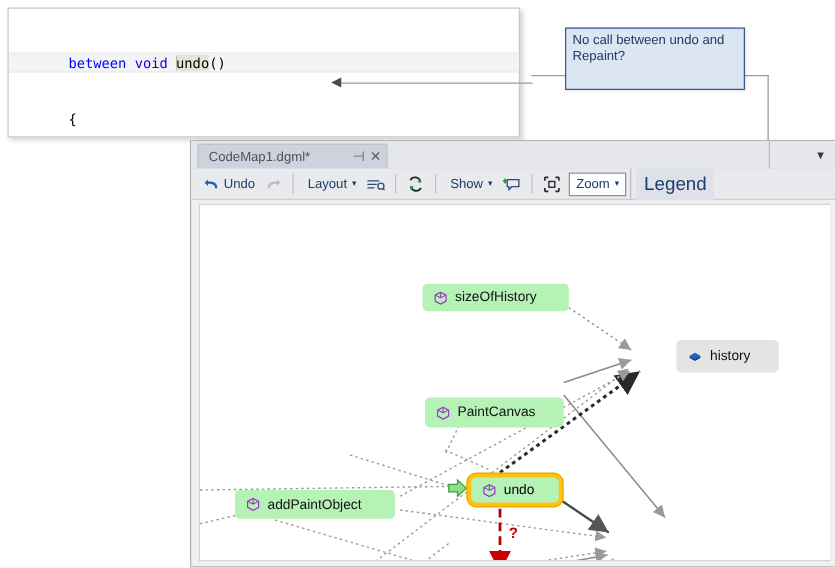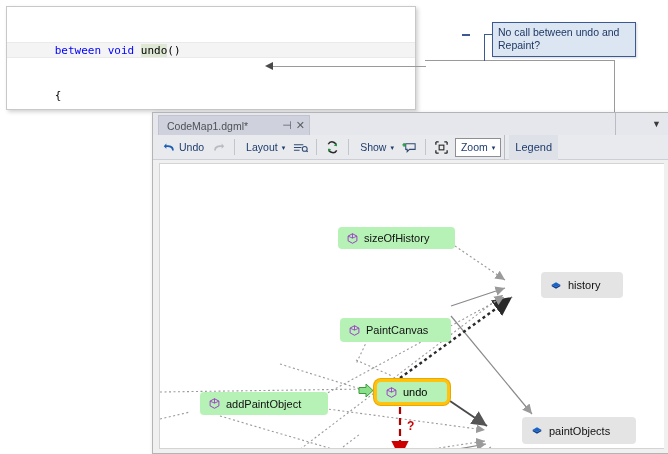--- a/index.html
+++ b/index.html
@@ -21,23 +21,23 @@
     font-size:11px;line-height:15px;color:#000000;white-space:pre;
   }
   .cl{padding-left:8px;height:15px;}
   .cl.current{background:#f4f4f4;border-top:1px solid #eaeaea;border-bottom:1px solid #eaeaea;height:14px;}
   .kw{color:#0000ff;}
   .ident{color:#000000;}
   .sel{background:#dfe8d4;position:relative;}
   .caret{display:inline-block;width:0;border-left:1px solid #000;height:11px;vertical-align:-2px;margin-right:-1px;}
   
   #callout{
-    position:absolute;left:492px;top:22px;width:132px;
+    position:absolute;left:452px;top:22px;width:132px;
     background:#dce6f2;border:1px solid #3b5a93;
-    padding:3px 5px 4px 5px;
+    padding:3px 5px 19px 5px;
     font-size:10.5px;line-height:13px;color:#1f3864;
     box-shadow:1px 1px 2px rgba(0,0,0,0.15);
   }
   #callout-stem{
     position:absolute;left:462px;top:34px;width:8px;height:2px;background:#3b5a93;
   }
   
   #leader-box{
     position:absolute;left:425px;top:60px;width:189px;height:343px;
     border:1px solid #9a9a9a;border-top:none;border-left:none;
@@ -98,21 +98,21 @@
   .tb-caret{margin-left:4px;font-size:7px;line-height:7px;}
   .tb-sep{width:1px;height:16px;background:#c2c5cc;margin:0 4px;}
   #zoom-box{
     border:1px solid #8d8f94;background:#ffffff;height:17px;
     display:flex;align-items:center;padding:0 5px;margin-left:2px;
     font-size:10.5px;color:#1d3c6e;
   }
   #legend-sep{width:1px;height:25px;background:#b9bcc4;margin:0 4px 0 3px;}
   #legend-btn{
     background:#dfe1e8;height:25px;display:flex;align-items:center;
-    padding:0 6px;font-size:11px;color:#1d3c6e;
+    padding:0 6px;font-size:15px;color:#1d3c6e;
   }
   
   #canvas{
     position:absolute;left:6px;top:50px;width:504px;height:284px;
     background:#ffffff;border:1px solid #d4d4d4;border-right:none;overflow:hidden;text-align:right;
   }
   svg.edges{position:absolute;left:0;top:0;width:504px;height:284px;}
   
   .node{
     position:absolute;display:flex;align-items:center;
@@ -338,36 +338,27 @@
     <div class="node sel" style="left:214px;top:215px;width:76px;height:26px;">
       <span class="nicon">
         <svg width="11" height="11" viewBox="0 0 12 12">
           <path d="M6 0.8 L10.8 3.4 L10.8 8.6 L6 11.2 L1.2 8.6 L1.2 3.4 Z" fill="none" stroke="#9b30c8" stroke-width="1"></path>
           <path d="M6 0.8 L6 5.6 M6 5.6 L1.2 3.4 M6 5.6 L10.8 3.4" stroke="#9b30c8" stroke-width="0.9" fill="none"></path>
         </svg>
       </span>
       <span class="nlabel">undo</span>
     </div>
 
-    <div class="node green" style="left:40px;top:228px;width:128px;height:23px;">
+    <div class="node green" style="left:28px;top:228px;width:128px;height:23px;">
       <span class="nicon">
         <svg width="11" height="11" viewBox="0 0 12 12">
           <path d="M6 0.8 L10.8 3.4 L10.8 8.6 L6 11.2 L1.2 8.6 L1.2 3.4 Z" fill="none" stroke="#9b30c8" stroke-width="1"></path>
           <path d="M6 0.8 L6 5.6 M6 5.6 L1.2 3.4 M6 5.6 L10.8 3.4" stroke="#9b30c8" stroke-width="0.9" fill="none"></path>
         </svg>
       </span>
       <span class="nlabel">addPaintObject</span>
     </div>
 
-    <div class="node gray" style="left:331px;top:253px;width:114px;height:27px;">
-      <span class="nicon">
-        <svg width="12" height="11" viewBox="0 0 14 12">
-          <path d="M2 5 L7 2.2 L12 5 L7 7.8 Z" fill="#1a63c8"></path>
-          <path d="M2 5 L2 7 L7 9.8 L12 7 L12 5 L7 7.8 Z" fill="#0d3f8f"></path>
-        </svg>
-      </span>
-      <span class="nlabel">paintObjects</span>
-    </div>
 
     <div id="qmark" style="left:247px;top:255px;">?</div>
 
   </div>
 </div>
 
 </body></html>

